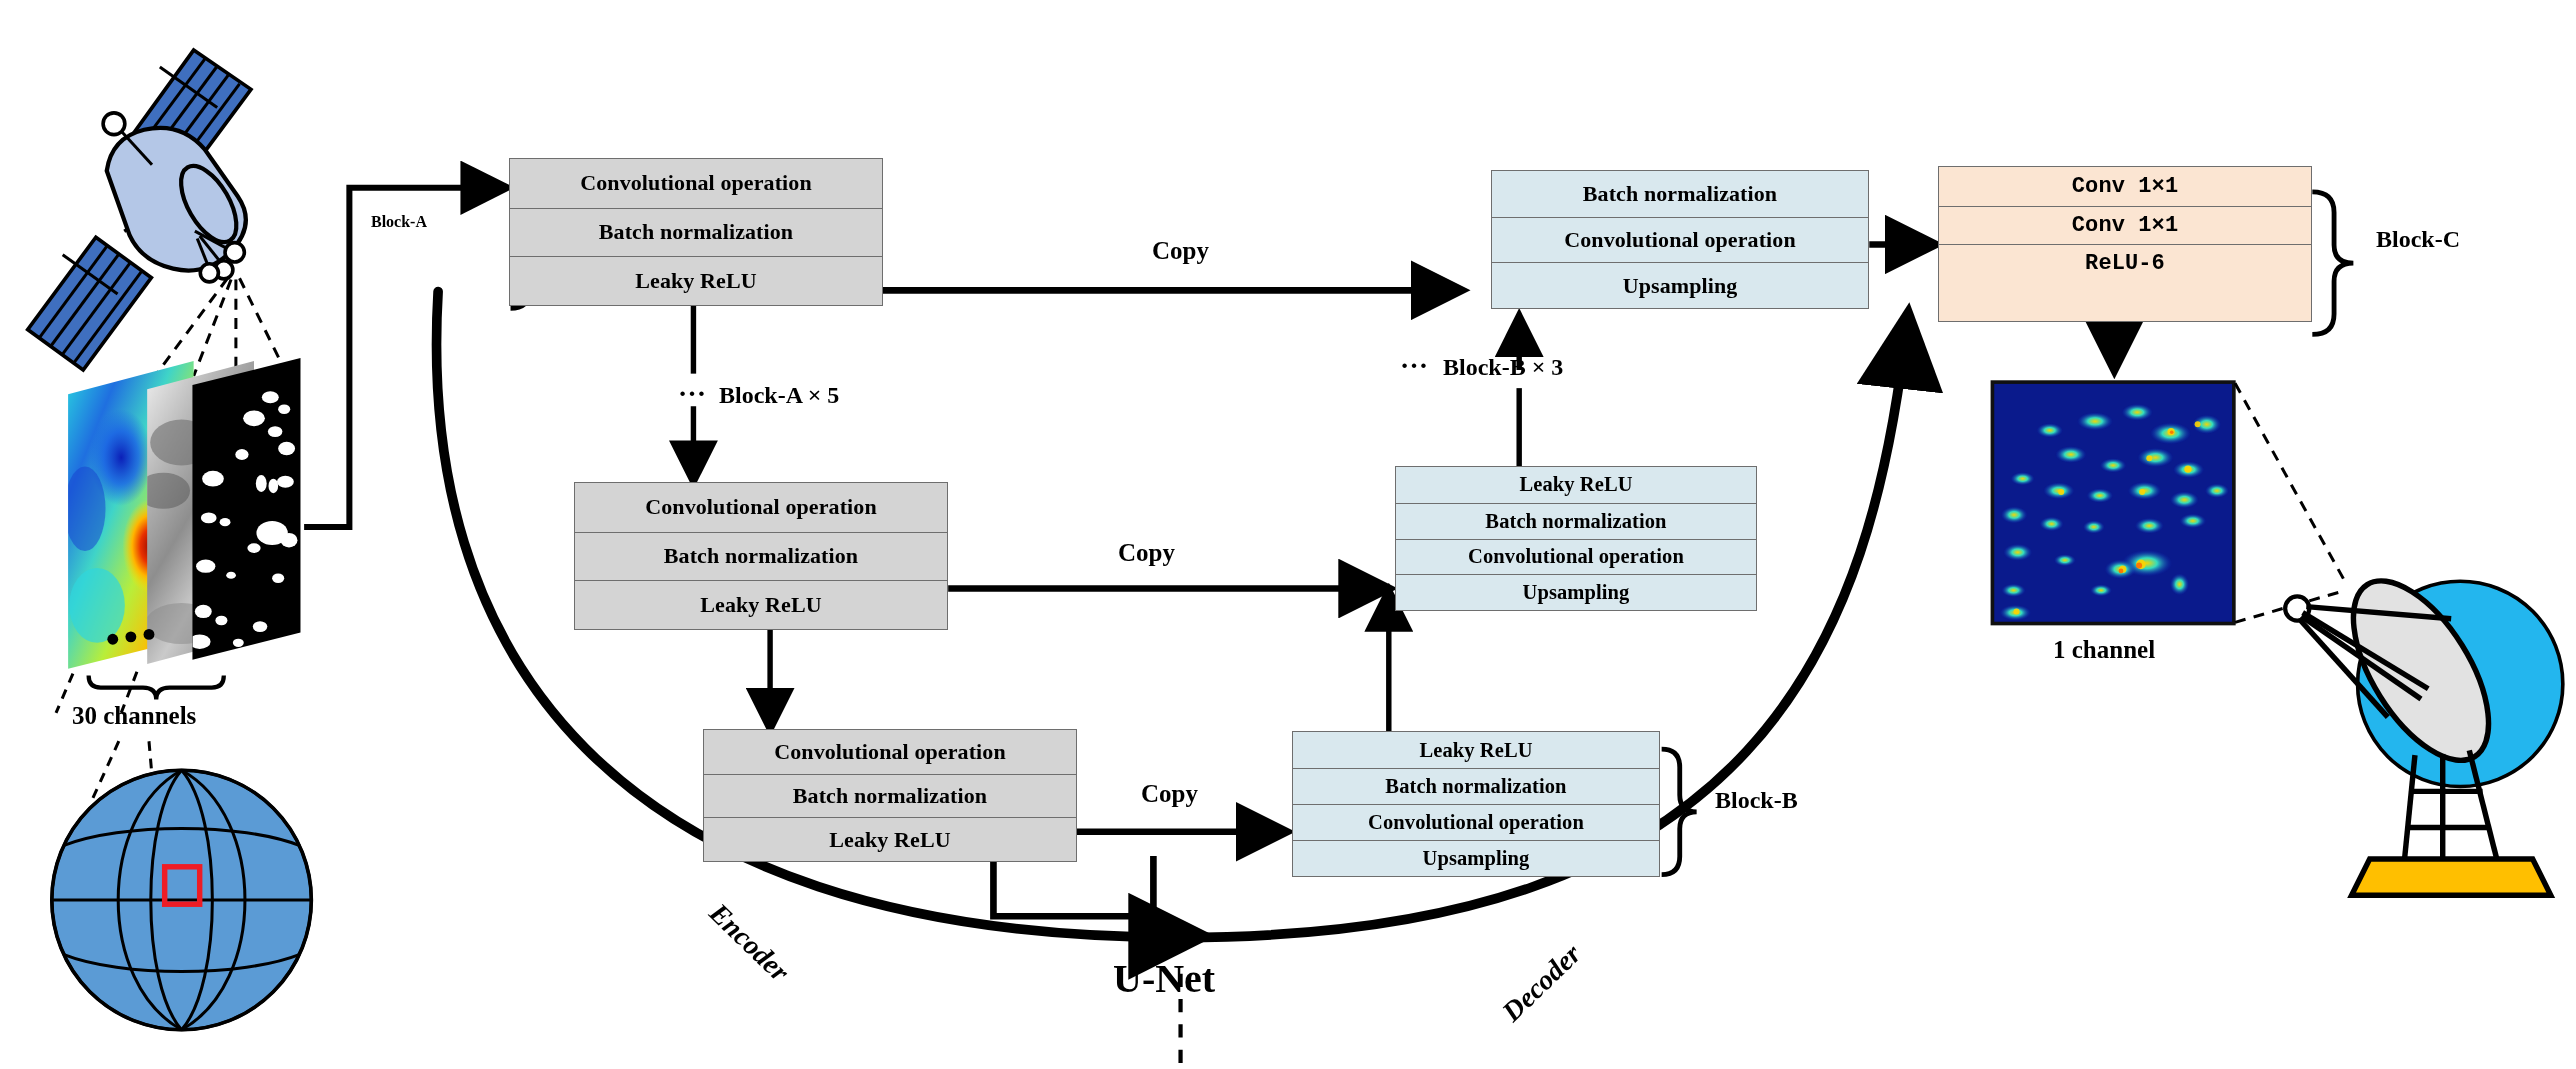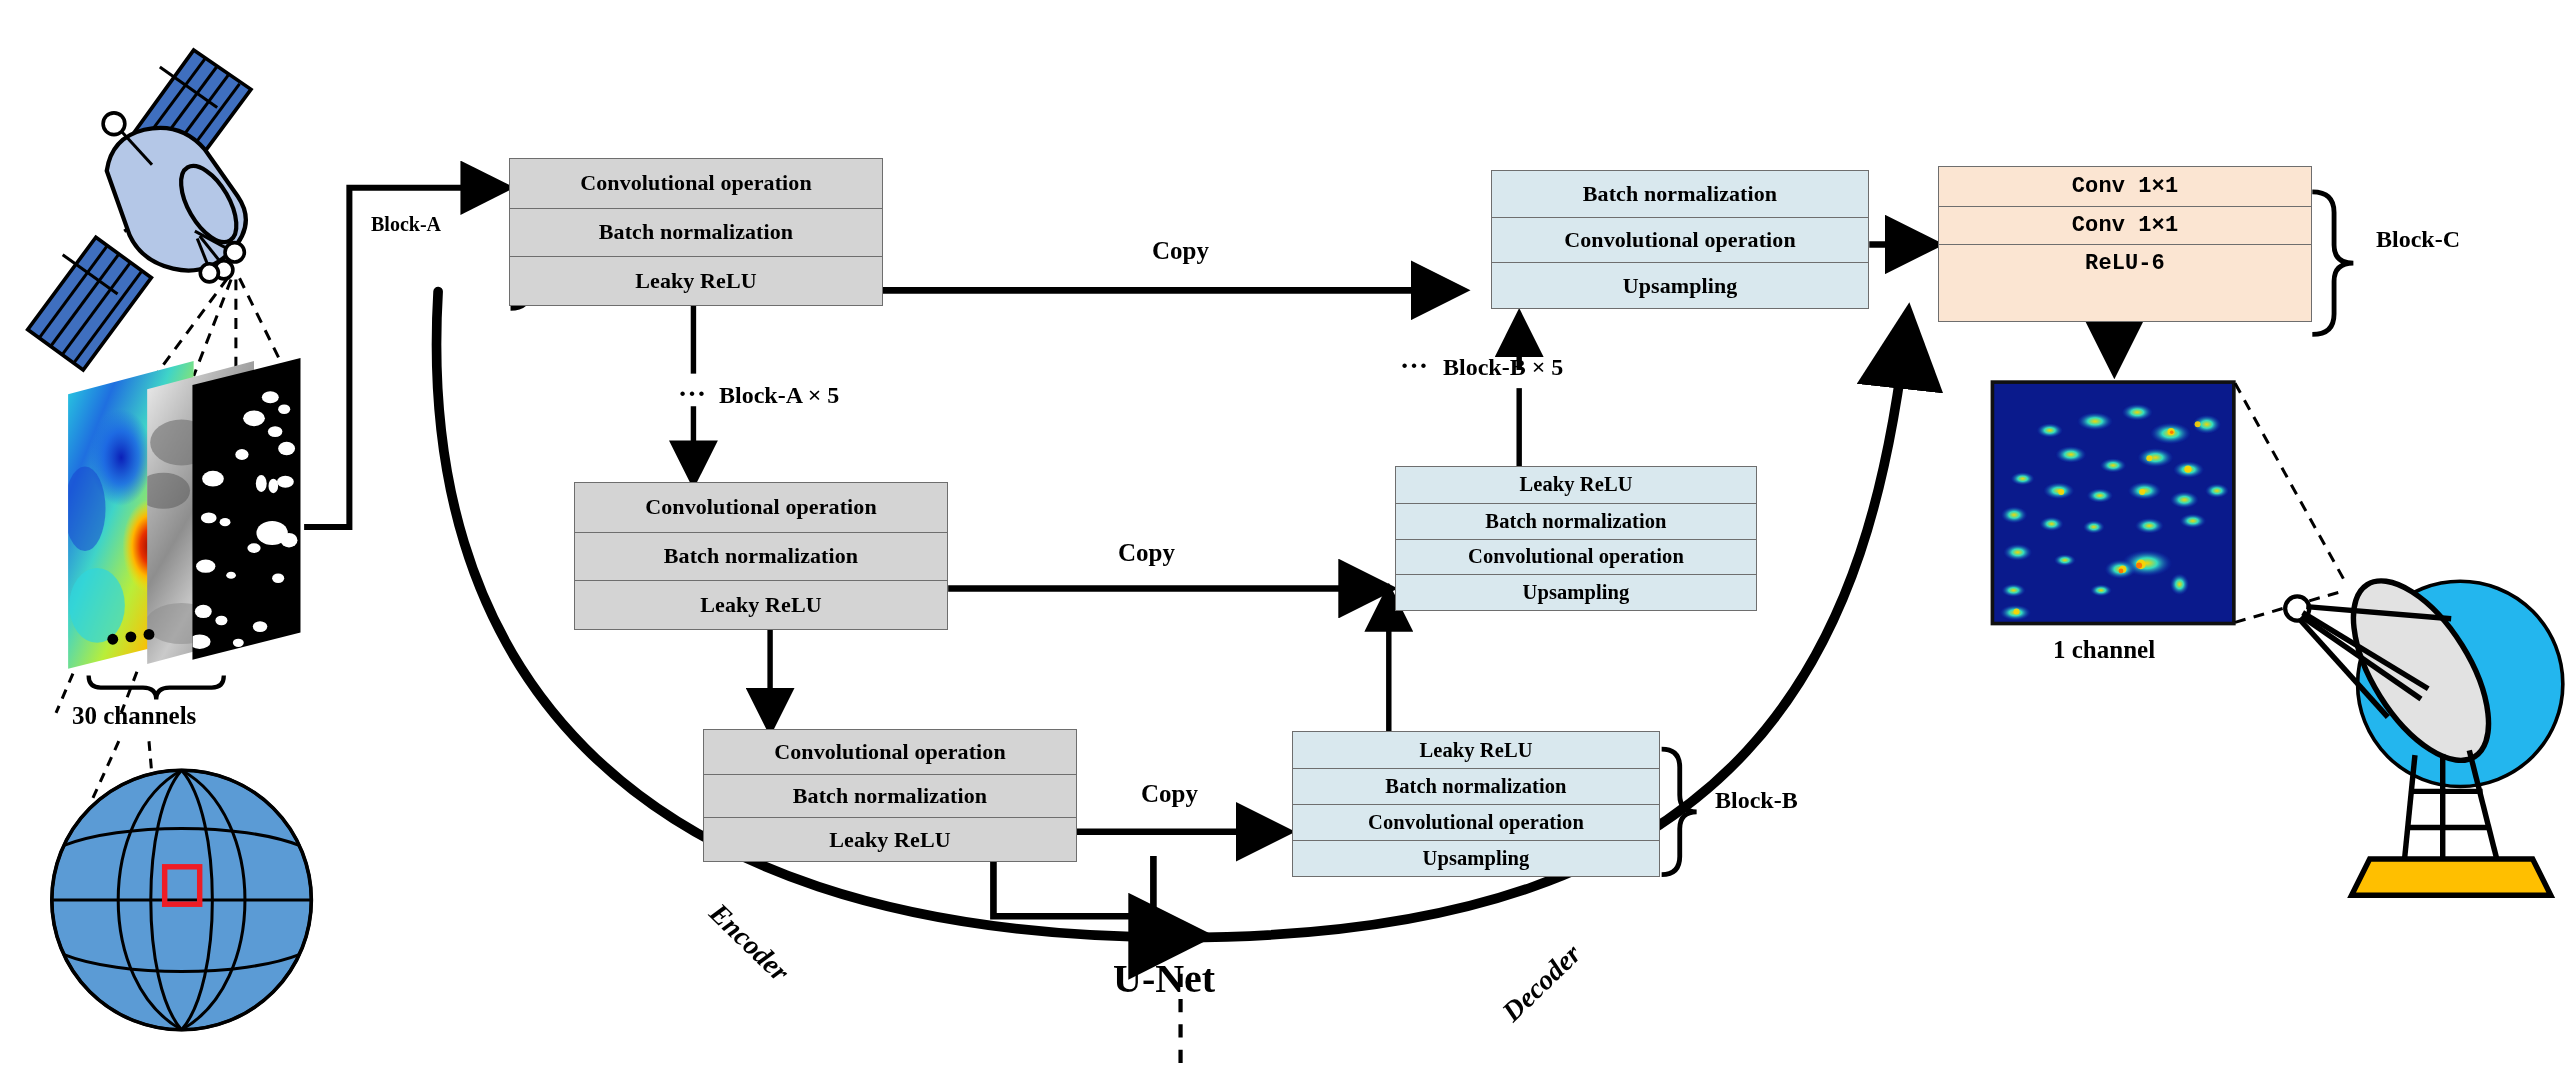--- a/index.html
+++ b/index.html
@@ -343,26 +343,26 @@
     <div class="row" style="height:25%;font-size:20.5px;">Convolutional operation</div>
     <div class="row" style="height:25%;font-size:20.5px;">Upsampling</div>
   </div>
 
   <div class="blk peach" style="left:1938px;top:134px;width:374px;height:156px;">
     <div class="row" style="height:25%;font-size:22px;">Conv 1×1</div>
     <div class="row" style="height:25%;font-size:22px;">Conv 1×1</div>
     <div class="row" style="height:25%;font-size:22px;">ReLU-6</div>
   </div>
 
-  <div class="lbl" style="left:371px;top:181px;font-size:20px;">Block-A</div>
+  <div class="lbl" style="left:371px;top:181px;font-size:16px;">Block-A</div>
 
   <div class="lbl" style="left:719px;top:350px;font-size:24px;">Block-A × 5</div>
   <div class="dots" style="left:678px;top:349px;font-size:28px;">…</div>
 
-  <div class="lbl" style="left:1443px;top:322px;font-size:24px;">Block-B × 5</div>
+  <div class="lbl" style="left:1443px;top:322px;font-size:24px;">Block-B × 3</div>
   <div class="dots" style="left:1400px;top:321px;font-size:28px;">…</div>
 
   <div class="lbl" style="left:1152px;top:205px;font-size:25px;">Copy</div>
   <div class="lbl" style="left:1118px;top:507px;font-size:25px;">Copy</div>
   <div class="lbl" style="left:1141px;top:748px;font-size:25px;">Copy</div>
 
   <div class="lbl" style="left:1715px;top:755px;font-size:24px;">Block-B</div>
 
   <div class="lbl" style="left:2376px;top:194px;font-size:24px;">Block-C</div>
 

